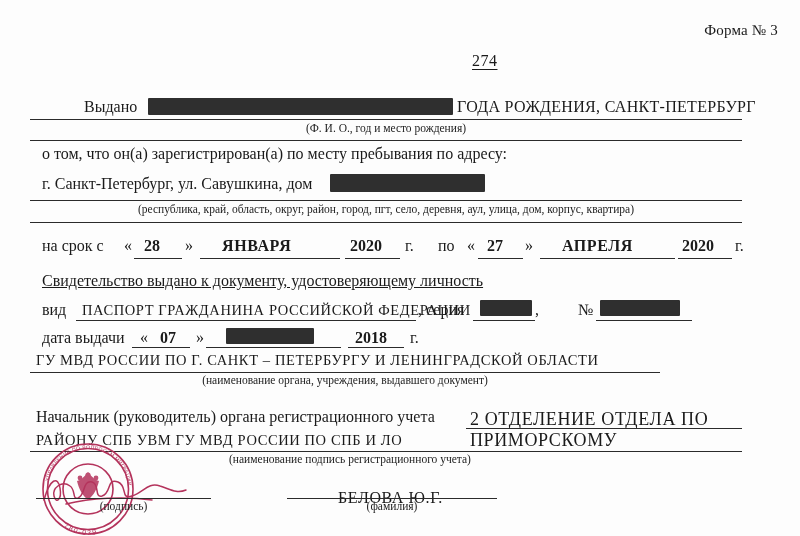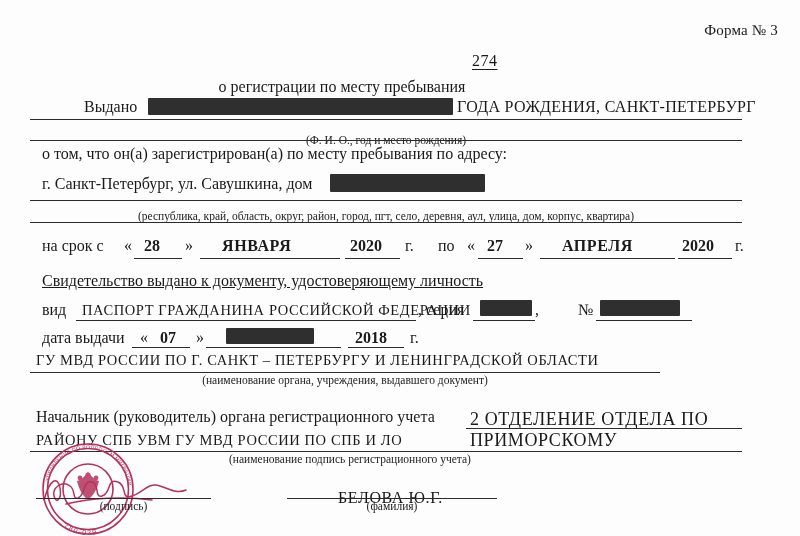--- a/index.html
+++ b/index.html
@@ -77,39 +77,36 @@
   }
 </style>
 </head>
 <body>
 
 <div id="page">
 
   <div class="abs form-no">Форма № 3</div>
 
   <div class="abs cert-number">274</div>
-  <div class="abs subtitle">
-    <span class="subtitle-inner">о регистрации по месту пребывания</span>
-  </div>
 
   <div class="abs lbl" style="left:84px; top:98px;">Выдано</div>
   <div class="abs redact" style="left:148px; top:98px; width:305px; height:17px;"></div>
   <div class="abs lbl" style="left:457px; top:98px; letter-spacing:0.3px;">ГОДА РОЖДЕНИЯ, САНКТ-ПЕТЕРБУРГ</div>
   <div class="abs rule" style="left:30px; top:119px; width:712px;"></div>
 
-  <div class="abs small-note" style="left:30px; top:122px; width:712px;margin-top:12px;">(Ф. И. О., год и место рождения)</div>
+  <div class="abs small-note" style="left:30px; top:122px; width:712px;">(Ф. И. О., год и место рождения)</div>
   <div class="abs rule" style="left:30px; top:140px; width:712px;"></div>
 
   <div class="abs lbl" style="left:42px; top:175px;">г. Санкт-Петербург, ул. Савушкина, дом</div>
 
   <div class="abs lbl" style="left:42px; top:145px;">о том, что он(а) зарегистрирован(а) по месту пребывания по адресу:</div>
   <div class="abs redact" style="left:330px; top:174px; width:155px; height:18px;"></div>
   <div class="abs rule" style="left:30px; top:200px; width:712px;"></div>
 
-  <div class="abs small-note" style="left:30px; top:210px; width:712px;">(республика, край, область, округ, район, город, пгт, село, деревня, аул, улица, дом, корпус, квартира)</div>
+  <div class="abs small-note" style="left:30px; top:203px; width:712px;">(республика, край, область, округ, район, город, пгт, село, деревня, аул, улица, дом, корпус, квартира)</div>
   <div class="abs rule" style="left:30px; top:222px; width:712px;"></div>
 
   <div class="abs lbl" style="left:42px; top:237px;">на срок с</div>
   <div class="abs lbl" style="left:124px; top:237px;">«</div>
   <div class="abs lbl" style="left:144px; top:237px; font-weight:bold;">28</div>
   <div class="abs lbl" style="left:185px; top:237px;">»</div>
   <div class="abs lbl mono-sp" style="left:222px; top:237px; font-weight:bold;">ЯНВАРЯ</div>
   <div class="abs lbl" style="left:350px; top:237px; font-weight:bold;">2020</div>
   <div class="abs lbl" style="left:405px; top:237px;">г.</div>
   <div class="abs lbl" style="left:438px; top:237px;">по</div>

